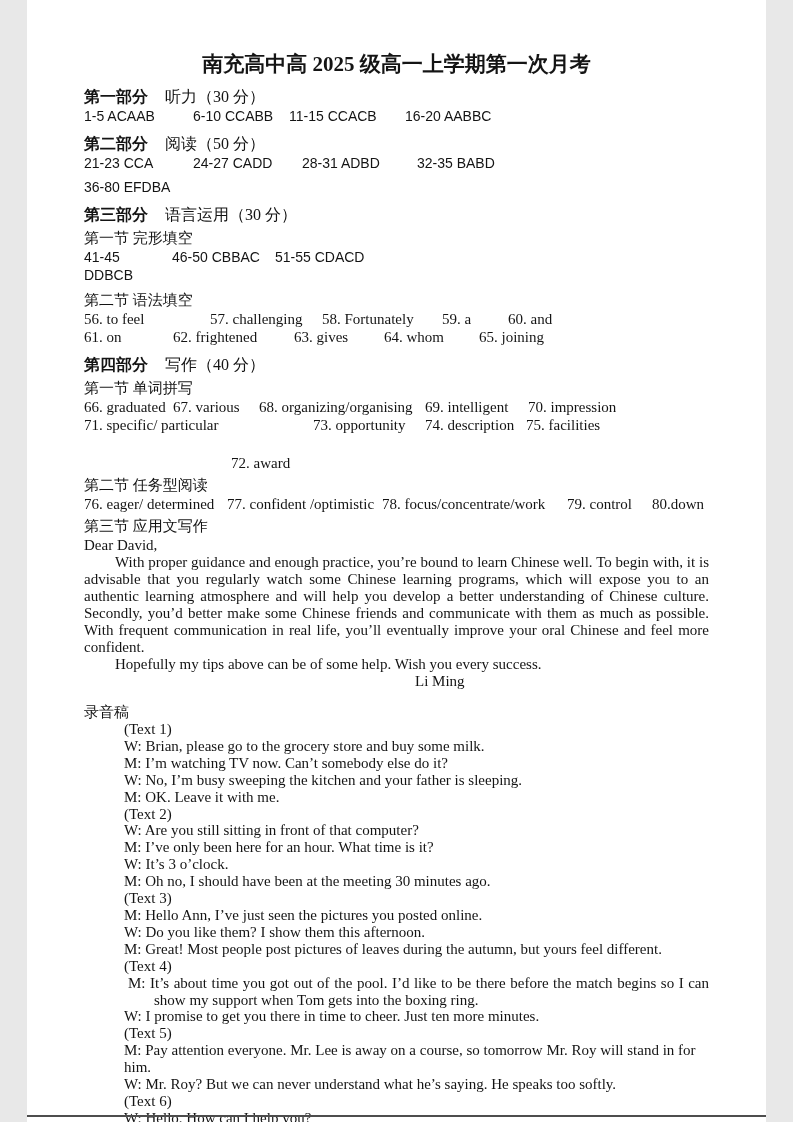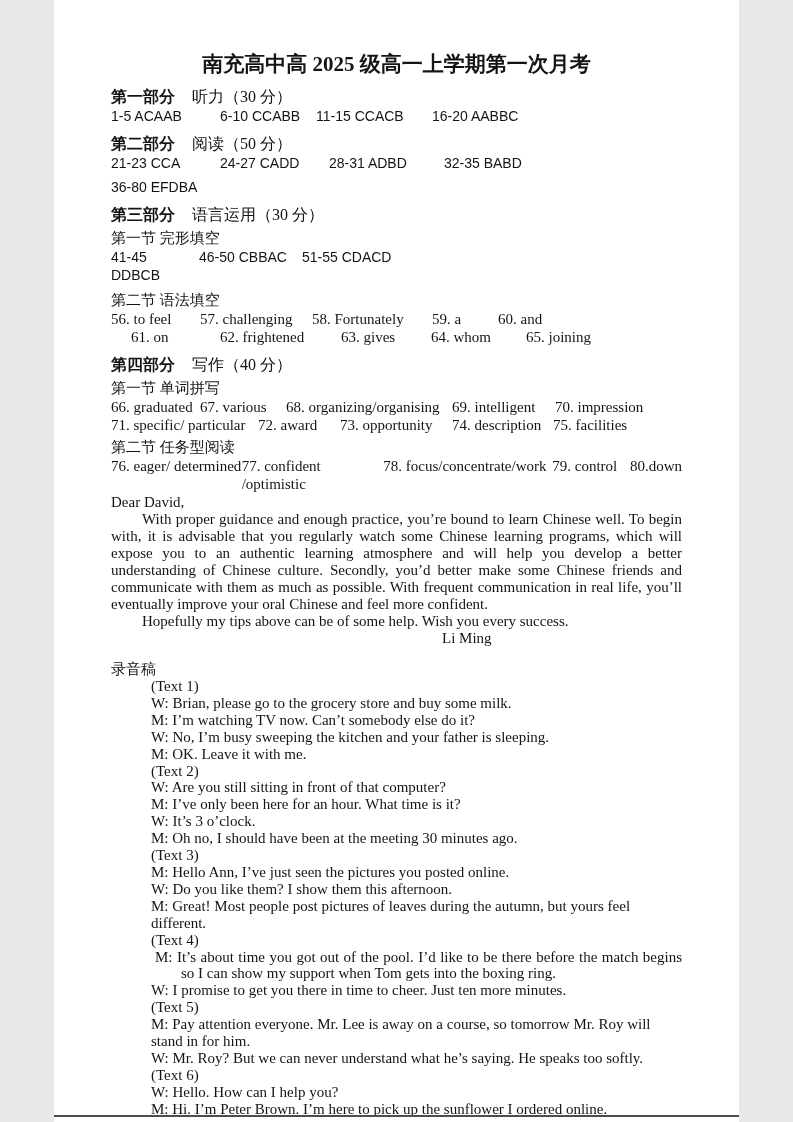--- a/index.html
+++ b/index.html
@@ -1,18 +1,18 @@
 <!DOCTYPE html>
 <html><head>
 <meta charset="utf-8">
 <style>
   html,body { margin:0; padding:0; background:#e8e8e8; }
   .page {
     position:relative;
-    width:685px; height:1122px;
+    width:739px; height:1122px;
     margin:0 auto;
     background:#ffffff;
     box-sizing:border-box;
     padding:50px 57px 2px 57px;
     font-family:"Liberation Serif","DejaVu Serif",serif;
     font-size:15px; line-height:17px;
     color:#141414;
     overflow:hidden;
   }
   .title {
@@ -28,24 +28,24 @@
   .ans-row {
     display:flex;
     font-family:"Liberation Sans","DejaVu Sans",sans-serif;
     font-size:14px; line-height:18px;
   }
   .row-listen span:nth-child(1){width:109px;} .row-listen span:nth-child(2){width:96px;}  .row-listen span:nth-child(3){width:116px;}
   .row-read   span:nth-child(1){width:109px;} .row-read   span:nth-child(2){width:109px;} .row-read   span:nth-child(3){width:115px;}
   .row-cloze  span:nth-child(1){width:88px;}  .row-cloze  span:nth-child(2){width:103px;}
 
   .word-row { display:flex; font-size:15px; line-height:18px; }
-  .row-g1 span:nth-child(1){width:89px;}  .row-g1 span:nth-child(2){width:112px;} .row-g1 span:nth-child(3){width:120px;} .row-g1 span:nth-child(4){width:66px;}
-  .row-g2 span:nth-child(1){width:89px;margin-left:20px;}  .row-g2 span:nth-child(2){width:121px;} .row-g2 span:nth-child(3){width:90px;}  .row-g2 span:nth-child(4){width:95px;}
+  .row-g1 span:nth-child(1){width:89px;}  .row-g1 span:nth-child(2){width:112px;margin-left:37px;} .row-g1 span:nth-child(3){width:120px;} .row-g1 span:nth-child(4){width:66px;}
+  .row-g2 span:nth-child(1){width:89px;}  .row-g2 span:nth-child(2){width:121px;} .row-g2 span:nth-child(3){width:90px;}  .row-g2 span:nth-child(4){width:95px;}
   .row-w1 span:nth-child(1){width:89px;}  .row-w1 span:nth-child(2){width:86px;}  .row-w1 span:nth-child(3){width:166px;} .row-w1 span:nth-child(4){width:103px;}
-  .row-w2 span:nth-child(1){width:147px;} .row-w2 span:nth-child(2){width:82px;}  .row-w2 span:nth-child(3){width:112px;} .row-w2 span:nth-child(4){width:101px;}
+  .row-w2 span:nth-child(1){width:147px;} .row-w2 span:nth-child(2){width:82px;margin-top:38px;}  .row-w2 span:nth-child(3){width:112px;} .row-w2 span:nth-child(4){width:101px;}
   .row-t1 span:nth-child(1){width:143px;} .row-t1 span:nth-child(2){width:155px;} .row-t1 span:nth-child(3){width:185px;} .row-t1 span:nth-child(4){width:85px;}
 
   .letter { margin-top:1px; }
   .letter .salutation { margin:0; }
   .letter p.body-para { margin:0; text-align:justify; text-indent:31px; }
   .letter .closing   { margin:0 0 0 458px; }
   .letter .signature { margin:0 0 0 331px; }
 
   .transcript { margin-top:13px; }
   .t-heading { line-height:18px; }
@@ -131,20 +131,21 @@
     <span>75. facilities</span>
   </div>
   <div class="sub-header">第二节 任务型阅读</div>
   <div class="word-row row-t1">
     <span>76. eager/ determined</span>
     <span>77. confident /optimistic</span>
     <span>78. focus/concentrate/work</span>
     <span>79. control</span>
     <span>80.down</span>
   </div>
+  <div class="sub-header">第三节 应用文写作</div>
 
   <div class="letter">
     <p class="salutation">Dear David,</p>
     <p class="body-para">With proper guidance and enough practice, you’re bound to learn Chinese well. To begin with, it is advisable that you regularly watch some Chinese learning programs, which will expose you to an authentic learning atmosphere and will help you develop a better understanding of Chinese culture. Secondly, you’d better make some Chinese friends and communicate with them as much as possible. With frequent communication in real life, you’ll eventually improve your oral Chinese and feel more confident.</p>
     <p class="body-para">Hopefully my tips above can be of some help. Wish you every success.</p>
     <p class="signature">Li Ming</p>
   </div>
 
   <div class="transcript">
     <div class="t-heading">录音稿</div>

